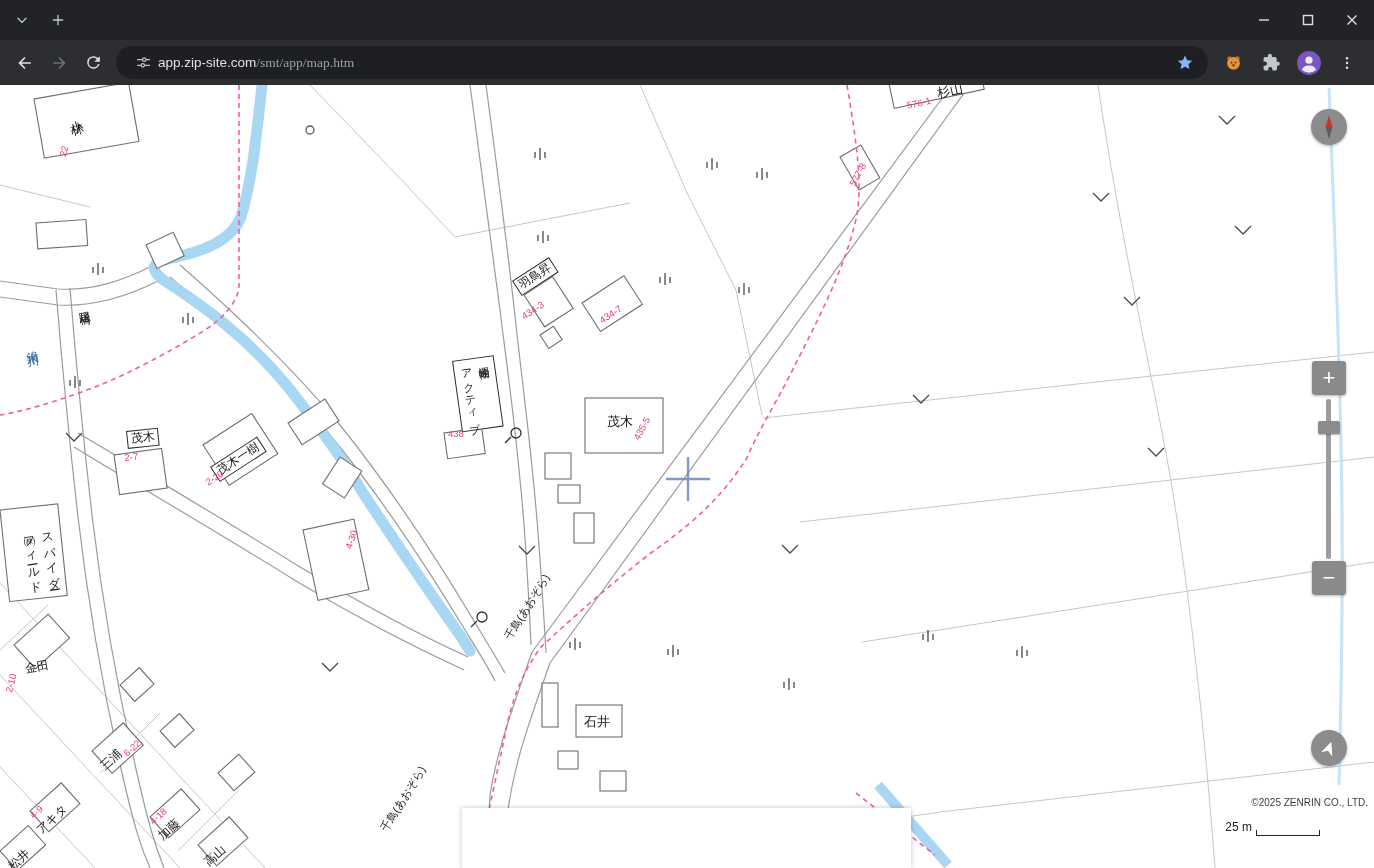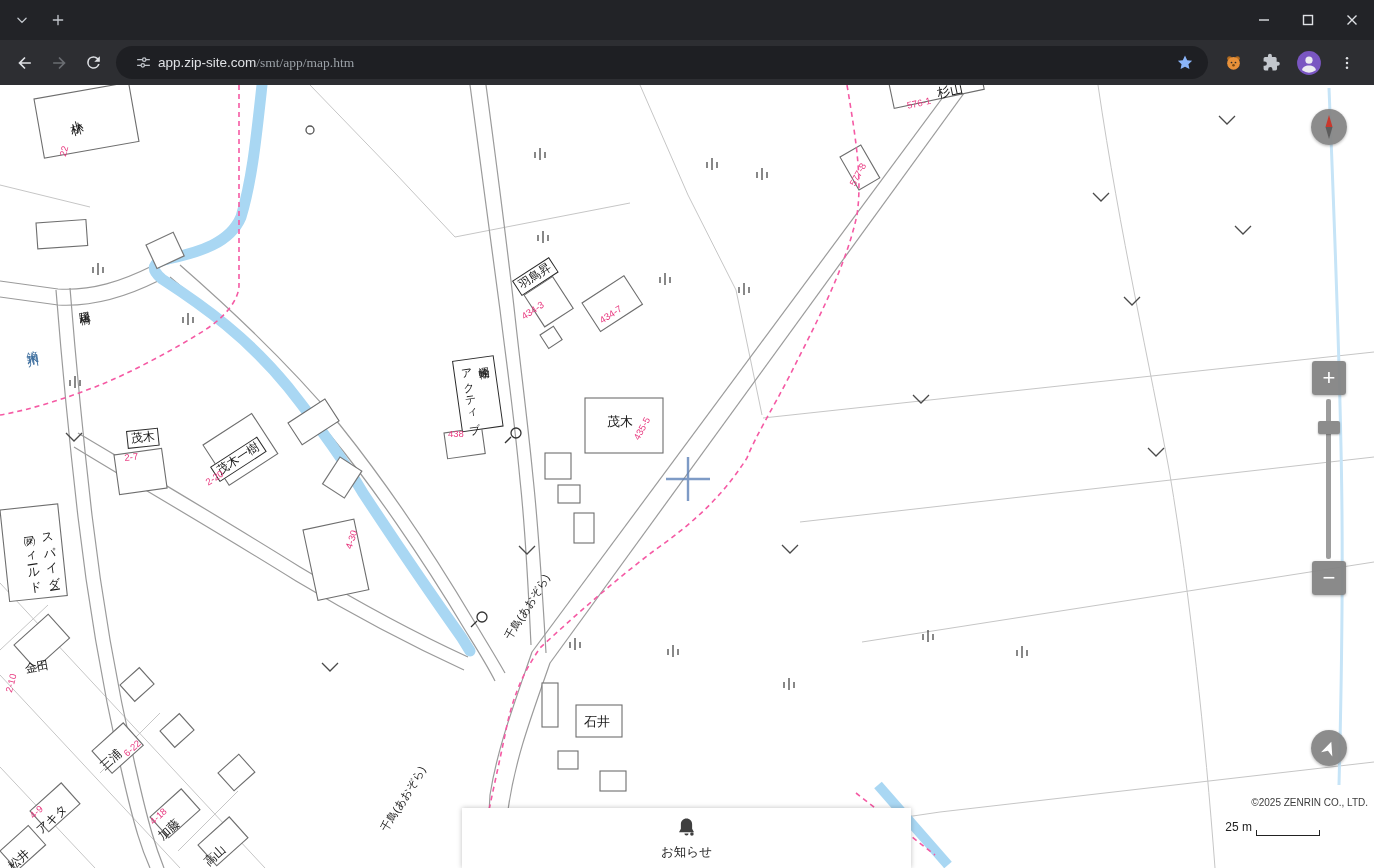--- a/index.html
+++ b/index.html
@@ -350,28 +350,18 @@
   <div class="zoom-btn" style="left:1312px;top:476px">−</div>
 
   <div class="round-ctl" style="left:1311px;top:645px">
     <svg width="18" height="18" viewBox="0 0 24 24" style="transform:rotate(20deg)">
         <path d="M12 3L20 21l-8-5-8 5z" fill="#fff"></path>
       </svg>
   </div>
 
 
   <div class="bottom-bar">
-    <div class="bb-cell">
-      <span style="display:flex">
-        <svg width="25" height="25" viewBox="0 0 24 24">
-          <path d="M12 2.5c-3.2 0-5.4 2.3-5.4 5.6v4.2L4.8 15.5h14.4l-1.8-3.2V8.1c0-3.3-2.2-5.6-5.4-5.6z" fill="#3f3f3f"></path>
-          <path d="M10 16.8a2 2 0 0 0 4 0z" fill="#3f3f3f"></path>
-          <circle cx="17.2" cy="17.2" r="1.7" fill="#3f3f3f"></circle>
-        </svg>
-      </span>
-      <span class="bb-label">お知らせ</span>
-    </div>
   </div>
 
   <span class="scale-label">25 m</span>
   <div class="scale-bar"></div>
   <span class="copyright">©2025 ZENRIN CO., LTD.</span>
 </div>
 
 </body></html>

